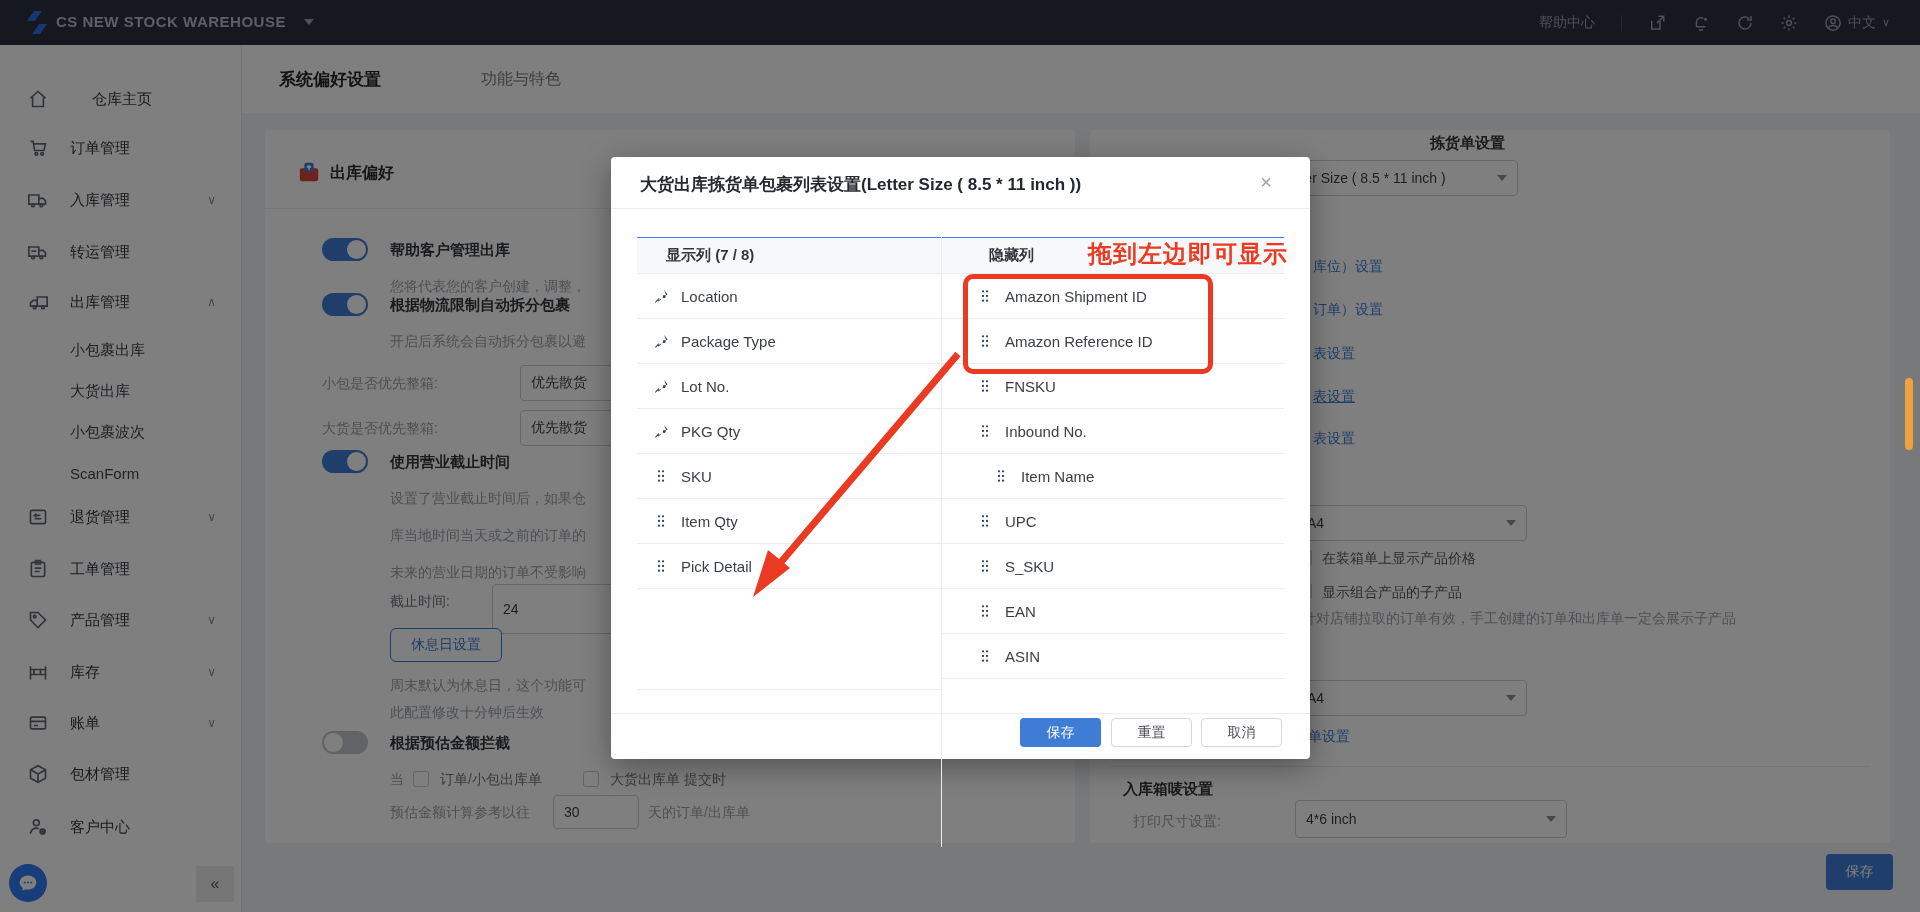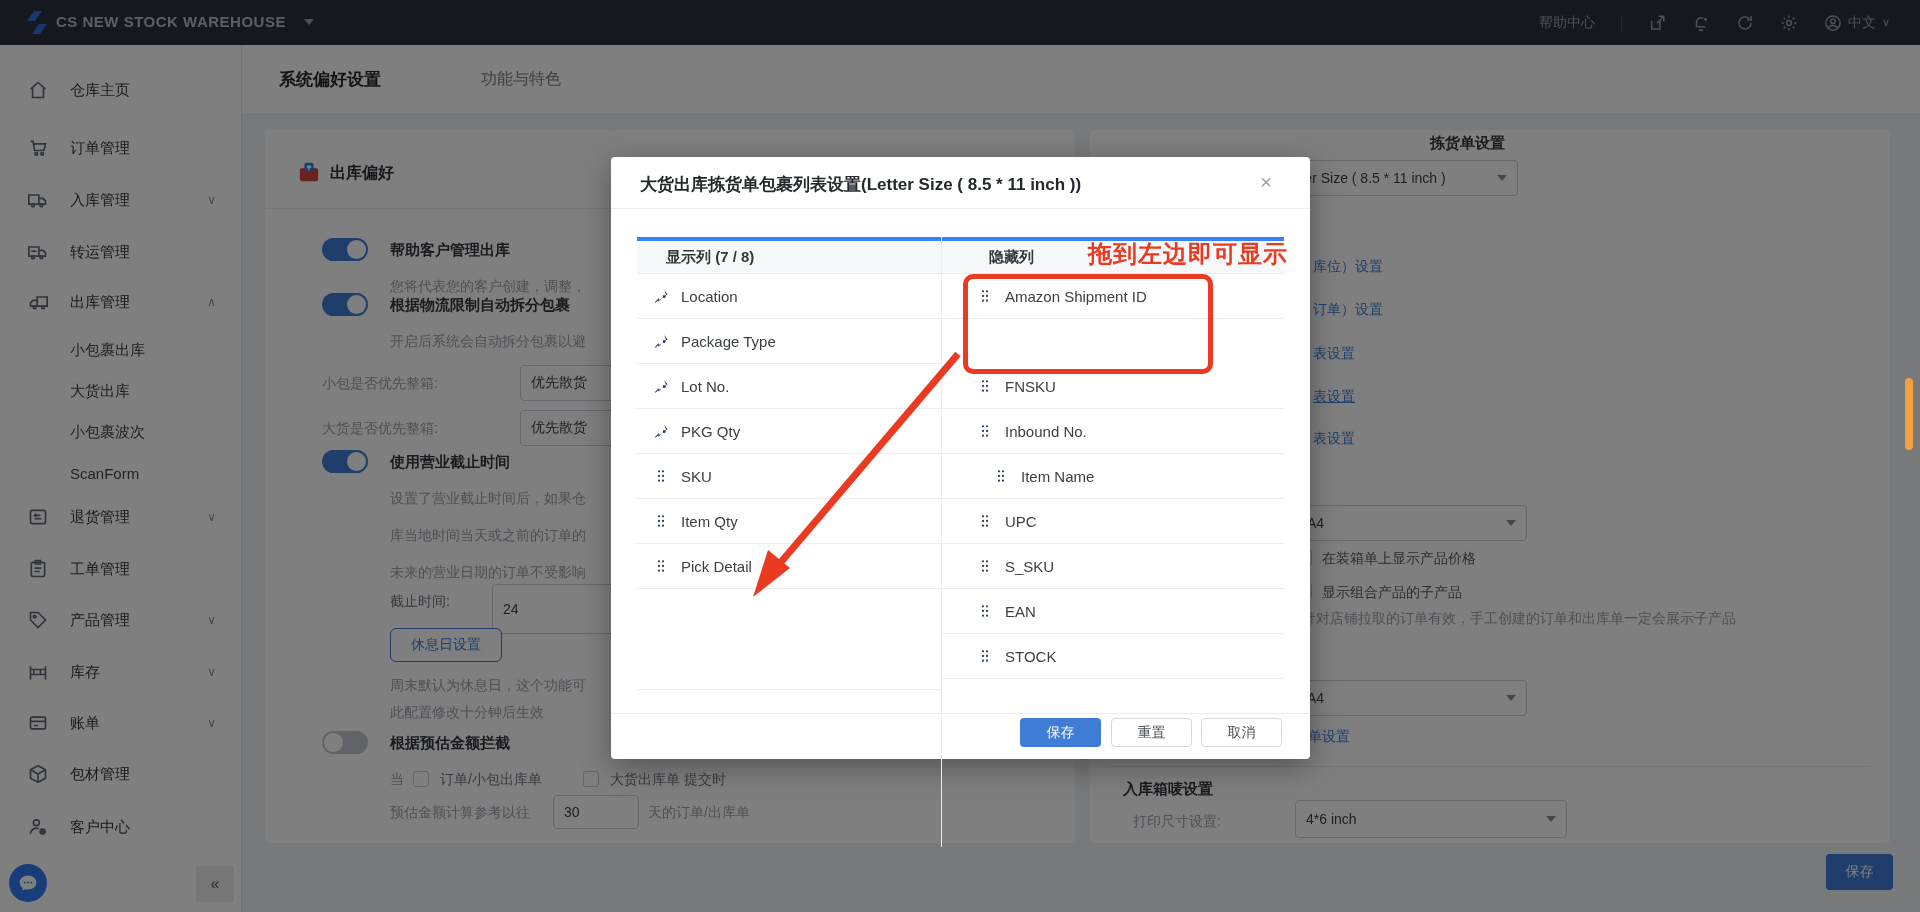--- a/index.html
+++ b/index.html
@@ -43,21 +43,21 @@
   .btn-ghost{border:1px solid #3f7cd6;color:#3f7cd6;background:#fff;border-radius:6px;font-size:14px;display:flex;align-items:center;justify-content:center;cursor:pointer;}
   .cbx{width:16px;height:16px;border:1px solid #c4c9d0;border-radius:3px;background:#fff;display:inline-block;}
   .link{color:#3f7cd6;font-size:14px;cursor:pointer;}
   .btn-primary{background:#3f7cd6;color:#fff;border-radius:4px;display:flex;align-items:center;justify-content:center;font-size:14px;cursor:pointer;}
   
   #overlay{left:0;top:0;width:1920px;height:912px;background:rgba(0,0,0,.5);z-index:50;}
   #modal{left:611px;top:157px;width:699px;height:602px;background:#fff;border-radius:4px;z-index:60;box-shadow:0 8px 30px rgba(0,0,0,.35);}
   .m-title{position:absolute;left:29px;top:16px;font-size:17px;font-weight:bold;color:#24292f;}
   .m-close{position:absolute;right:38px;top:14px;font-size:20px;color:#9aa0a8;cursor:pointer;}
   .m-divider{position:absolute;left:0;top:51px;width:699px;height:1px;background:#ececee;}
-  .m-head{position:absolute;height:37px;background:#f7f8fa;border-top:4px solid #3b82f6;border-bottom:1px solid #e9eaec;display:flex;align-items:center;font-size:15px;font-weight:bold;color:#33373d;}
+  .m-head{position:absolute;height:37px;background:#f7f8fa;border-top:1px solid #3b82f6;border-bottom:1px solid #e9eaec;display:flex;align-items:center;font-size:15px;font-weight:bold;color:#33373d;}
   .m-row{position:absolute;height:45px;border-bottom:1px solid #ececee;display:flex;align-items:center;font-size:15px;color:#3a3f46;cursor:grab;}
   .m-ico{width:16px;height:16px;margin:0 12px 0 16px;flex:none;}
   .pin{color:#22365c;}
   .drag{color:#31435f;}
   .m-col-div{position:absolute;left:330px;top:80px;width:1px;height:610px;background:#ececee;}
   .m-footdiv{position:absolute;left:0;top:556px;width:699px;height:1px;background:#ececee;}
   .m-btn{position:absolute;top:561px;height:29px;width:81px;display:flex;align-items:center;justify-content:center;font-size:14px;border-radius:4px;cursor:pointer;}
   .m-btn.plain{background:#fff;border:1px solid #d4d8de;color:#4a4f57;}
   
   .anno{z-index:70;}
@@ -109,21 +109,21 @@
             <path d="M5.5 19a7.5 7.5 0 0 1 13 0"></path>
           </svg>
         <span>中文</span>
         <span style="font-size:11px;">∨</span>
       </span>
     </div>
   </div>
 
   <div id="sidebar" class="abs">
 
-    <div class="side-item" style="top:25px;">
+    <div class="side-item" style="top:34px;gap:22px;">
       <svg class="ico" viewBox="0 0 24 24" fill="none" stroke="currentColor" stroke-width="2">
           <path d="M3 11l9-8 9 8"></path>
           <path d="M5.5 9.5V21h13V9.5"></path>
         </svg>
       <span class="lbl">仓库主页</span>
     </div>
     <div class="side-item" style="top:83px;">
       <svg class="ico" viewBox="0 0 24 24" fill="none" stroke="currentColor" stroke-width="2">
           <path d="M3 4h3l2 11h11l2-8H7"></path>
           <circle cx="10" cy="19" r="1.6"></circle>
@@ -440,20 +440,31 @@
       <svg class="m-ico drag" viewBox="0 0 24 24" fill="currentColor">
           <circle cx="9" cy="5" r="1.7"></circle>
           <circle cx="9" cy="12" r="1.7"></circle>
           <circle cx="9" cy="19" r="1.7"></circle>
           <circle cx="15" cy="5" r="1.7"></circle>
           <circle cx="15" cy="12" r="1.7"></circle>
           <circle cx="15" cy="19" r="1.7"></circle>
         </svg>
       <span>Amazon Shipment ID</span>
     </div>
+    <div class="m-row" style="left:330px;top:162px;width:343px;padding-left:20px;">
+      <svg class="m-ico drag" viewBox="0 0 24 24" fill="currentColor">
+          <circle cx="9" cy="5" r="1.7"></circle>
+          <circle cx="9" cy="12" r="1.7"></circle>
+          <circle cx="9" cy="19" r="1.7"></circle>
+          <circle cx="15" cy="5" r="1.7"></circle>
+          <circle cx="15" cy="12" r="1.7"></circle>
+          <circle cx="15" cy="19" r="1.7"></circle>
+        </svg>
+      <span>Amazon Reference ID</span>
+    </div>
     <div class="m-row" style="left:330px;top:207px;width:343px;padding-left:20px;">
       <svg class="m-ico drag" viewBox="0 0 24 24" fill="currentColor">
           <circle cx="9" cy="5" r="1.7"></circle>
           <circle cx="9" cy="12" r="1.7"></circle>
           <circle cx="9" cy="19" r="1.7"></circle>
           <circle cx="15" cy="5" r="1.7"></circle>
           <circle cx="15" cy="12" r="1.7"></circle>
           <circle cx="15" cy="19" r="1.7"></circle>
         </svg>
       <span>FNSKU</span>
@@ -515,21 +526,21 @@
     </div>
     <div class="m-row" style="left:330px;top:477px;width:343px;padding-left:20px;">
       <svg class="m-ico drag" viewBox="0 0 24 24" fill="currentColor">
           <circle cx="9" cy="5" r="1.7"></circle>
           <circle cx="9" cy="12" r="1.7"></circle>
           <circle cx="9" cy="19" r="1.7"></circle>
           <circle cx="15" cy="5" r="1.7"></circle>
           <circle cx="15" cy="12" r="1.7"></circle>
           <circle cx="15" cy="19" r="1.7"></circle>
         </svg>
-      <span>STOCK</span>
+      <span>ASIN</span>
     </div>
 
     <div class="m-footdiv"></div>
     <div class="m-btn btn-primary" style="left:409px;">
         <span>保存</span>
       </div>
     <div class="m-btn plain" style="left:500px;justify-content:center;">
         <span>重置</span>
       </div>
     <div class="m-btn plain" style="left:590px;">

